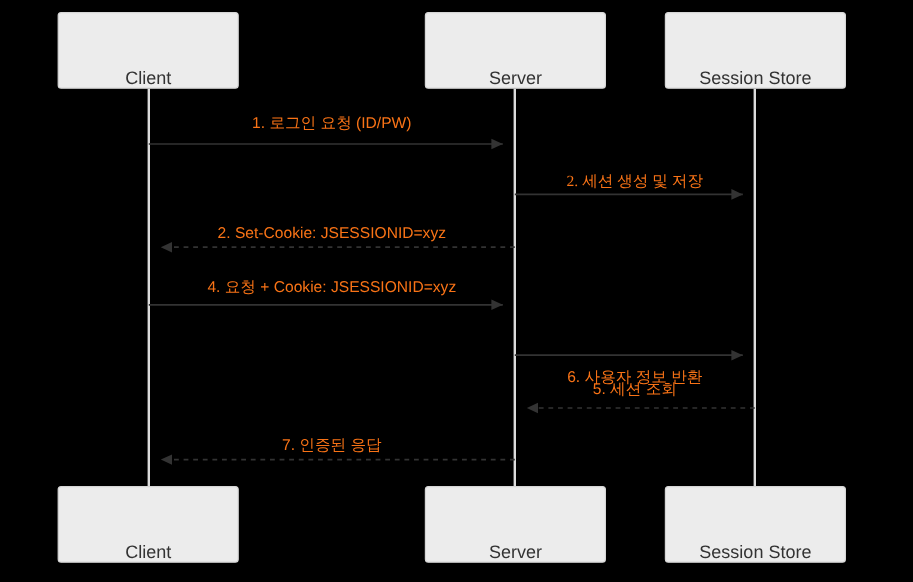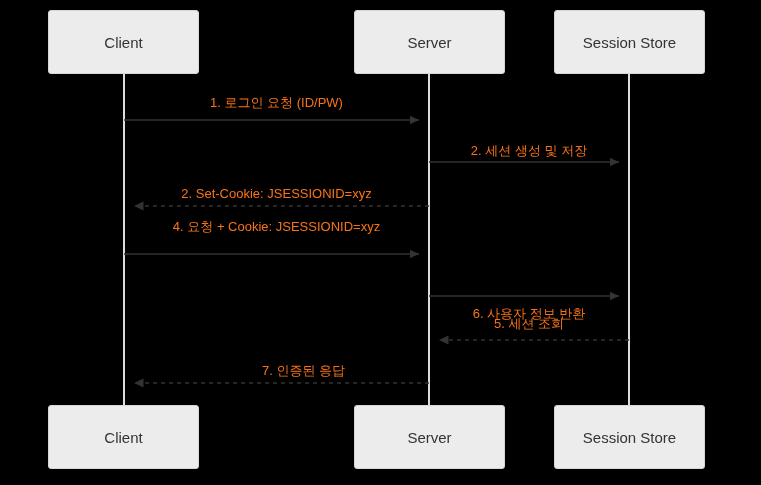--- a/index.html
+++ b/index.html
@@ -1,20 +1,20 @@
 <!DOCTYPE html>
 <html><head>
 <meta charset="utf-8">
 <style>
   html,body{margin:0;padding:0;background:#000;}
   body{width:761px;height:485px;position:relative;overflow:hidden;
        font-family:"Liberation Sans","DejaVu Sans",sans-serif;}
   #diagram{position:absolute;inset:0;width:761px;height:485px;}
   .participant-box{position:absolute;background:#ececec;border:1px solid #d6d6d6;
-       border-radius:3px;box-sizing:border-box;display:flex;align-items:center;
+       border-radius:3px;box-sizing:border-box;display:flex;align-items:flex-end;
        justify-content:center;}
   .participant-label{font-size:15px;color:#333333;line-height:1;white-space:nowrap;}
   .msg-label{position:absolute;font-size:13px;color:#f97316;white-space:nowrap;
        transform:translateX(-50%);line-height:1;}
 </style>
 </head>
 <body>
 
 <div id="diagram">
     <svg width="761" height="485" viewBox="0 0 761 485" style="position: absolute; left: 0px; top: 0px;">
@@ -63,19 +63,19 @@
     <div class="participant-box" style="left: 48px; top: 405px; width: 151px; height: 64px;">
       <span class="participant-label">Client</span>
     </div>
     <div class="participant-box" style="left: 354px; top: 405px; width: 151px; height: 64px;">
       <span class="participant-label">Server</span>
     </div>
     <div class="participant-box" style="left: 554px; top: 405px; width: 151px; height: 64px;">
       <span class="participant-label">Session Store</span>
     </div>
     <div class="msg-label" style="left: 276.5px; top: 96px;">1. 로그인 요청 (ID/PW)</div>
-    <div class="msg-label" style="left: 529px; top: 144px;">2. 세션 생성 및 저장</div>
+    <div class="msg-label" style="left: 529px; top: 144px; font-family: Liberation Serif, serif;">2. 세션 생성 및 저장</div>
     <div class="msg-label" style="left: 276.5px; top: 187px;">2. Set-Cookie: JSESSIONID=xyz</div>
-    <div class="msg-label" style="left: 276.5px; top: 220px;">4. 요청 + Cookie: JSESSIONID=xyz</div>
+    <div class="msg-label" style="left: 276.5px; top: 232px;">4. 요청 + Cookie: JSESSIONID=xyz</div>
     <div class="msg-label" style="left: 529px; top: 277px; margin-top: 40px;">5. 세션 조회</div>
     <div class="msg-label" style="left: 529px; top: 307px;">6. 사용자 정보 반환</div>
-    <div class="msg-label" style="left: 276.5px; top: 364px; margin-left: 27px;">7. 인증된 응답</div>
+    <div class="msg-label" style="left: 276.5px; top: 364px;">7. 인증된 응답</div>
   </div>
 
 </body></html>

